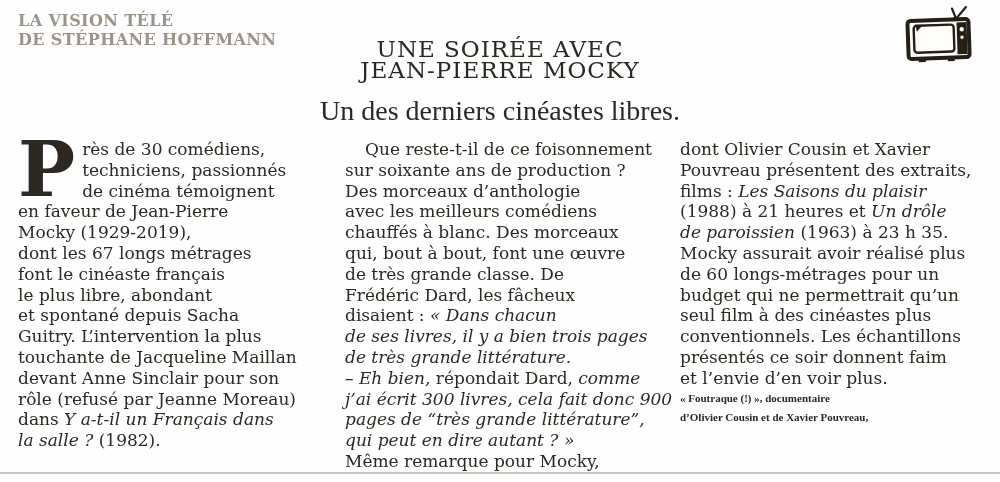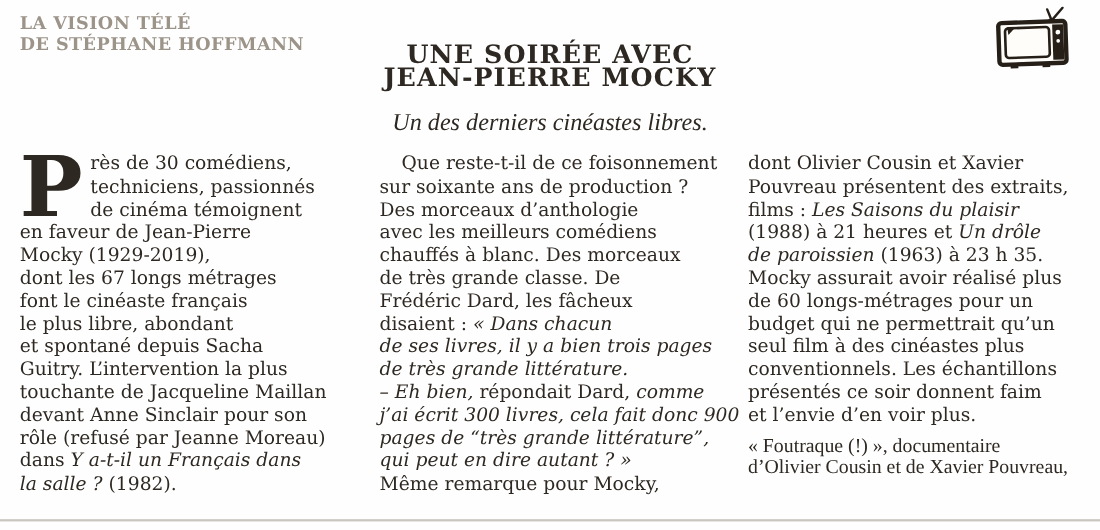--- a/index.html
+++ b/index.html
@@ -12,49 +12,48 @@
     overflow: hidden;
   }
   .kicker {
     position: absolute; left: 18px; top: 11px;
     font-weight: bold; font-size: 16px; line-height: 19px;
     letter-spacing: 0.4px; color: var(--kicker, #9c9389);
   }
   .tv-wrap { position: absolute; left: 903px; top: 6px; }
   .headline {
     position: absolute; left: 0; top: 39px; width: 1000px;
-    text-align: center; font-weight: bold;
+    text-align: center; font-weight: normal;
     font-size: 23px; line-height: 21px; letter-spacing: 1px;
     color: var(--text, #2e2822);
   }
   .subtitle {
     position: absolute; left: 0; top: 97px; width: 1000px;
     text-align: center;
     font-family: "Liberation Serif", serif;
-    font-style: italic; font-size: 22px; line-height: 28px;
+    font-size: 28px; line-height: 28px;
   }
   .col {
     position: absolute; top: 139px;
     font-size: 17px; line-height: 20.8px;
   }
   .col-1 { left: 18px;  width: 320px; }
   .col-2 { left: 345px; width: 318px; }
   .col-3 { left: 680px; width: 315px; }
   .line { white-space: pre; }
   .line.indent { padding-left: 9px; text-align: center; }
   .it { font-style: italic; }
   .dropcap {
     float: left; font-weight: bold;
     font-size: 76px; line-height: 58px;
     height: 58px; padding: 2px 7px 0 0;
   }
   .colfooter {
-    margin-top: 7px;
     font-family: "Liberation Serif", serif;
-    font-weight: normal; font-size: 18px; line-height: 19.5px;
+    font-weight: bold; font-size: 11px; line-height: 19.5px;
   }
   .colfooter div { white-space: pre; }
   .rule {
     position: absolute; left: 0; top: 472px;
     width: 1000px; height: 2px;
     background: var(--rule, #c9c5bf);
   }
 </style>
 </head>
 <body>
@@ -106,20 +105,21 @@
     <div class="line"><span>rôle (refusé par Jeanne Moreau)</span></div>
     <div class="line"><span>dans </span><span class="it">Y a-t-il un Français dans</span></div>
     <div class="line"><span class="it">la salle ? </span><span>(1982).</span></div>
   </div>
 <div class="col col-2">
     <div class="line indent"><span>Que reste-t-il de ce foisonnement</span></div>
     <div class="line"><span>sur soixante ans de production ?</span></div>
     <div class="line"><span>Des morceaux d’anthologie</span></div>
     <div class="line"><span>avec les meilleurs comédiens</span></div>
     <div class="line"><span>chauffés à blanc. Des morceaux</span></div>
+    <div class="line"><span>qui, bout à bout, font une œuvre</span></div>
     <div class="line"><span>de très grande classe. De</span></div>
     <div class="line"><span>Frédéric Dard, les fâcheux</span></div>
     <div class="line"><span>disaient : </span><span class="it">« Dans chacun</span></div>
     <div class="line"><span class="it">de ses livres, il y a bien trois pages</span></div>
     <div class="line"><span class="it">de très grande littérature.</span></div>
     <div class="line"><span class="it">– Eh bien,</span><span> répondait Dard, </span><span class="it">comme</span></div>
     <div class="line"><span class="it">j’ai écrit 300 livres, cela fait donc 900</span></div>
     <div class="line"><span class="it">pages de “très grande littérature”,</span></div>
     <div class="line"><span class="it">qui peut en dire autant ? »</span></div>
     <div class="line"><span>Même remarque pour Mocky,</span></div>

